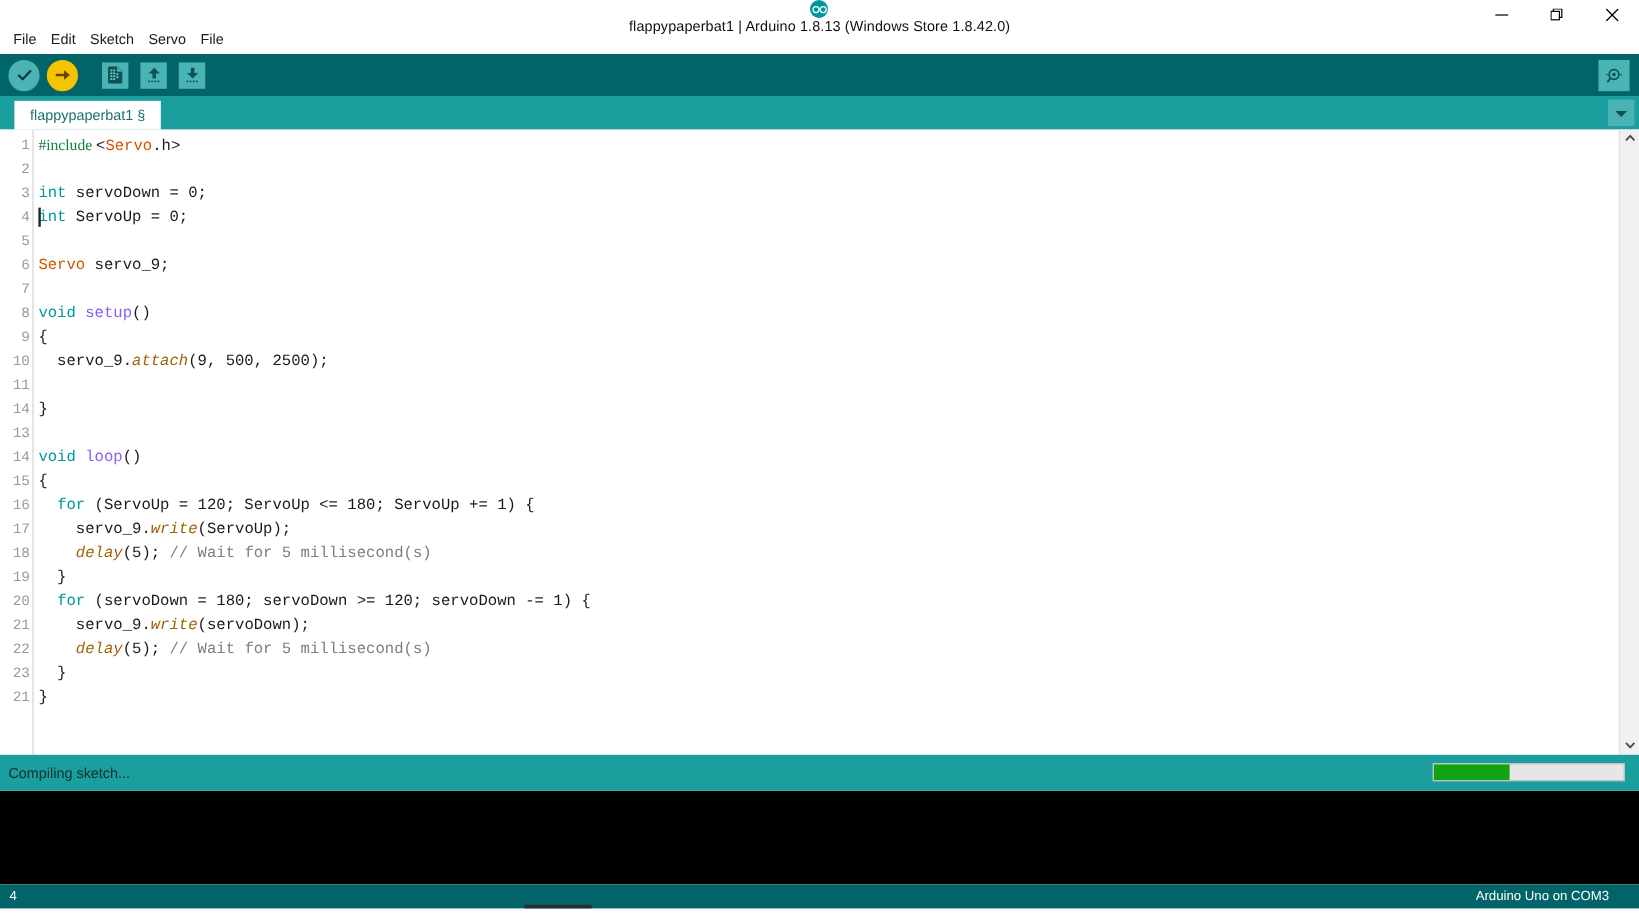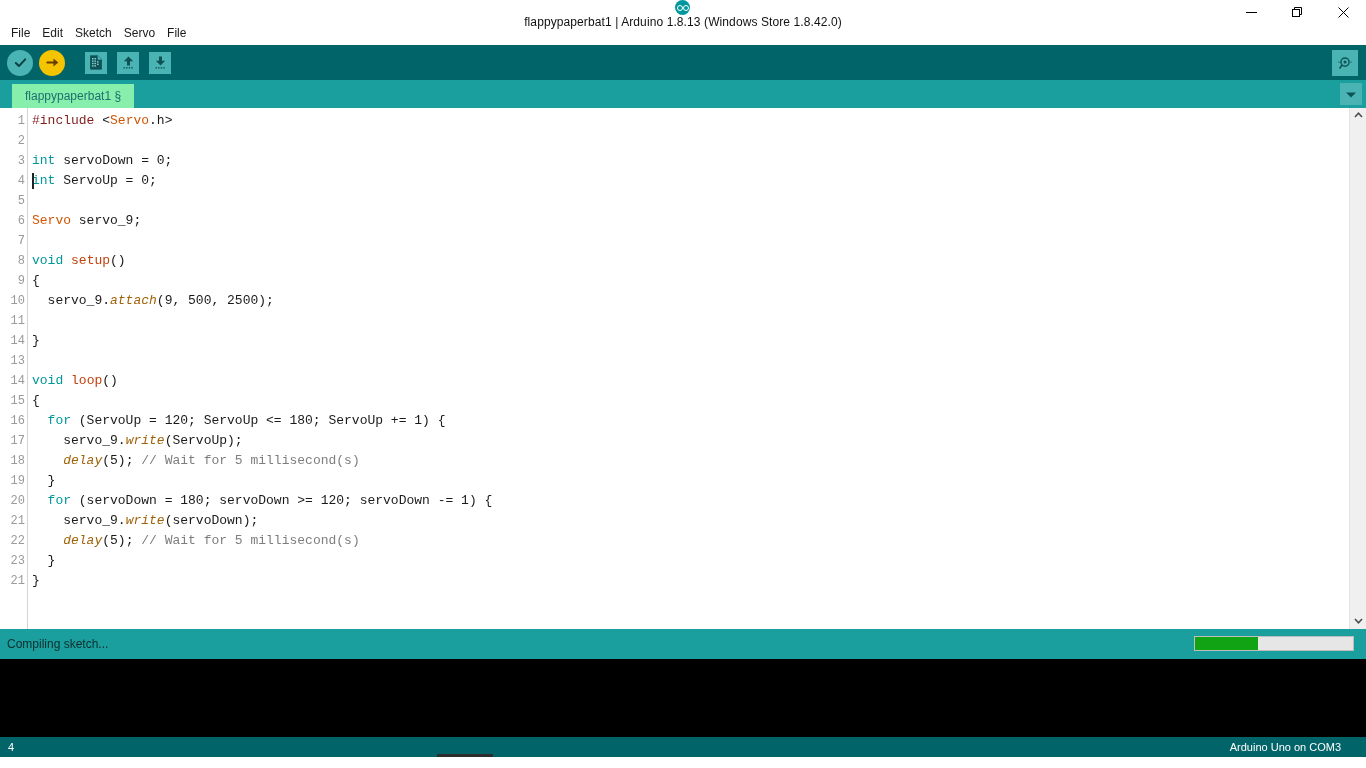--- a/index.html
+++ b/index.html
@@ -72,21 +72,21 @@
     width:26px; height:26px; background:#4ab3b3; margin-right:8px;
     display:flex; align-items:center; justify-content:center;
   }
 
   
   .tabbar{
     height:28px; background:#1a9e9e; display:flex; align-items:flex-end;
     position:relative;
   }
   .tab{
-    margin-left:12px; height:24px; background:#86efac;
+    margin-left:12px; height:24px; background:#ffffff;
     display:flex; align-items:center; padding:0 13px;
     font-size:12px; color:#1f6f6f; white-space:nowrap;
   }
   .tab-menu-btn{
     position:absolute; right:4px; top:3px;
     width:22px; height:22px; background:#4ab3b3;
     display:flex; align-items:center; justify-content:center;
   }
 
   
@@ -112,22 +112,22 @@
     overflow:hidden;
   }
   .cline{
     height:20px; line-height:20px; white-space:pre;
     font-family:"Liberation Mono","DejaVu Sans Mono",monospace;
     font-size:13px; color:#1a1a1a; position:relative;
   }
   .kw{ color:#00979c; }           
   .type{ color:#d35400; }         
   .fn{ color:#a16207;font-style:italic; }           
-  .setupfn{ color:#c2410c; }      
-  .pre{ color:#7f1d1d; }          
+  .setupfn{ color:#8b5cf6; }      
+  .pre{ color:#15803d;font-family:Liberation Serif, serif; }          
   .com{ color:#7e7e7e; }          
   .num{ color:#1a1a1a; }
   .caret{
     position:absolute; left:0px; top:2px; width:2px; height:16px;
     background:#222;
   }
 
   
   .vscroll{
     width:17px; flex:none; background:#f0f0f0; border-left:1px solid #e3e3e3;

